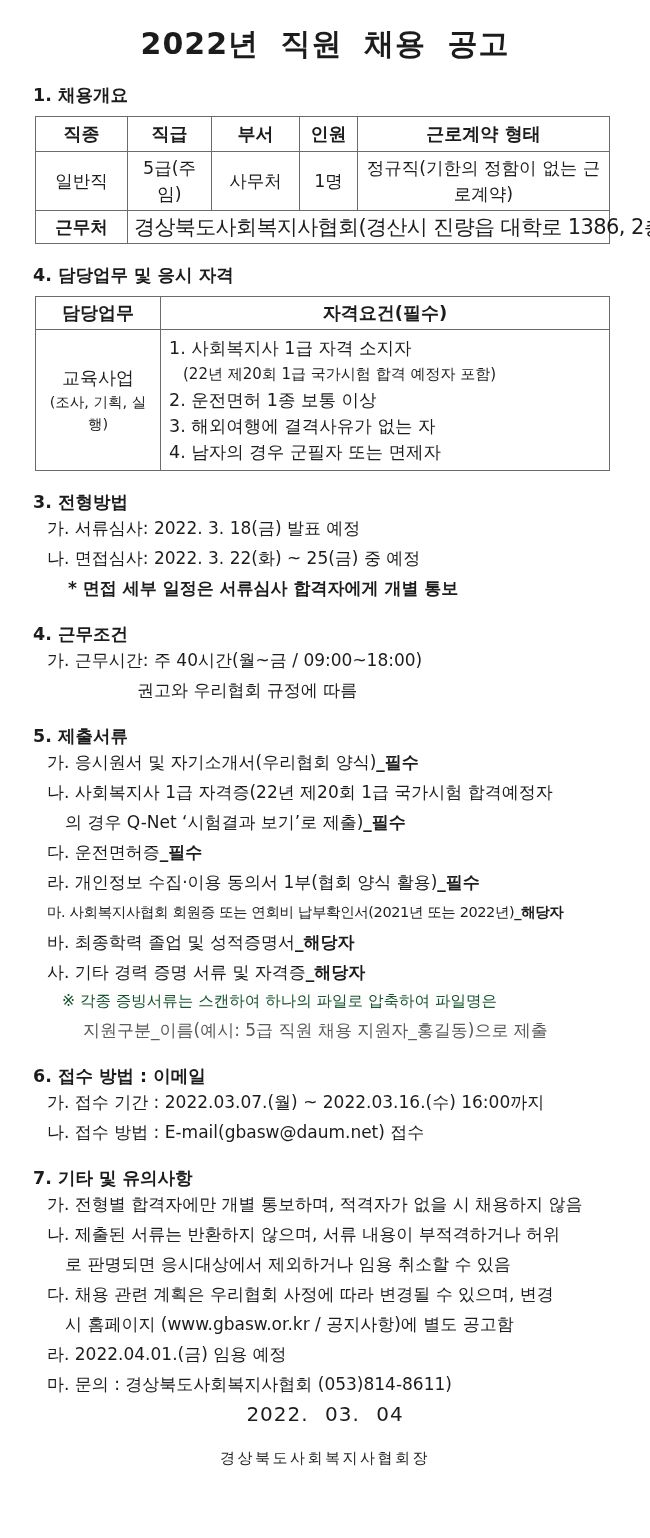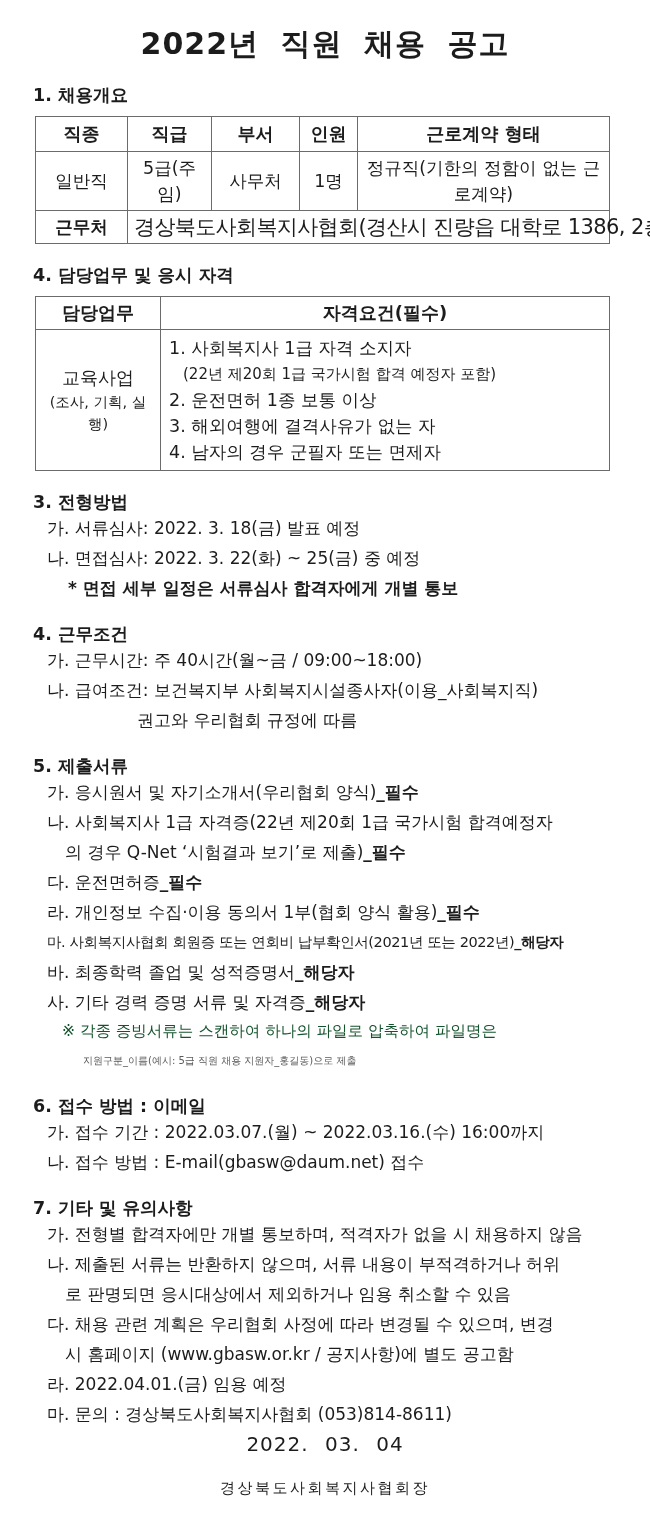--- a/index.html
+++ b/index.html
@@ -35,21 +35,21 @@
   .req-cell { text-align:left; padding:5px 4px 5px 8px; }
   .req-line { font-size:17.5px; line-height:26px; white-space:nowrap; }
   .req-line.sub { font-size:15px; padding-left:14px; }
   .line { font-size:17px; line-height:30px; padding-left:14px; white-space:nowrap; }
   .line b { font-weight:bold; }
   .line.cont { padding-left:32px; }
   .line.cont-deep { padding-left:104px; }
   .line.star { padding-left:35px; font-weight:bold; }
   .line.condensed { font-size:14.5px; letter-spacing:-0.4px; }
   .line.note { color:#14532d; font-size:15.5px; padding-left:29px; line-height:29px; }
-  .line.note2 { color:#5a5a5a; font-size:10px; padding-left:50px; line-height:29px; }
+  .line.note2 { color:#5a5a5a; font-size:17px; padding-left:50px; line-height:29px; }
   .doc-date {
     text-align:center; font-size:20px; line-height:30px; 
     word-spacing:9px; letter-spacing:1px;
   }
   .doc-signature {
     text-align:center; font-size:15px; line-height:34px; font-weight:normal;
     letter-spacing:2.5px; margin-top:12px;
   }
 </style>
 </head>
@@ -126,21 +126,20 @@
     <div class="sec">
       <h2 class="sec-heading">3. 전형방법</h2>
       <div class="line">가. 서류심사: 2022. 3. 18(금) 발표 예정</div>
       <div class="line">나. 면접심사: 2022. 3. 22(화) ~ 25(금) 중 예정</div>
       <div class="line star">* 면접 세부 일정은 서류심사 합격자에게 개별 통보</div>
     </div>
 
     <div class="sec">
       <h2 class="sec-heading">4. 근무조건</h2>
       <div class="line">가. 근무시간: 주 40시간(월~금 / 09:00~18:00)</div>
-      <div class="line">나. 급여조건: 보건복지부 사회복지시설종사자(이용_사회복지직)</div>
       <div class="line cont-deep">권고와 우리협회 규정에 따름</div>
     </div>
 
     <div class="sec">
       <h2 class="sec-heading">5. 제출서류</h2>
       <div class="line"><span>가. 응시원서 및 자기소개서(우리협회 양식)</span><b>_필수</b></div>
       <div class="line">나. 사회복지사 1급 자격증(22년 제20회 1급 국가시험 합격예정자</div>
       <div class="line cont"><span>의 경우 Q-Net ‘시험결과 보기’로 제출)</span><b>_필수</b></div>
       <div class="line"><span>다. 운전면허증</span><b>_필수</b></div>
       <div class="line"><span>라. 개인정보 수집·이용 동의서 1부(협회 양식 활용)</span><b>_필수</b></div>

